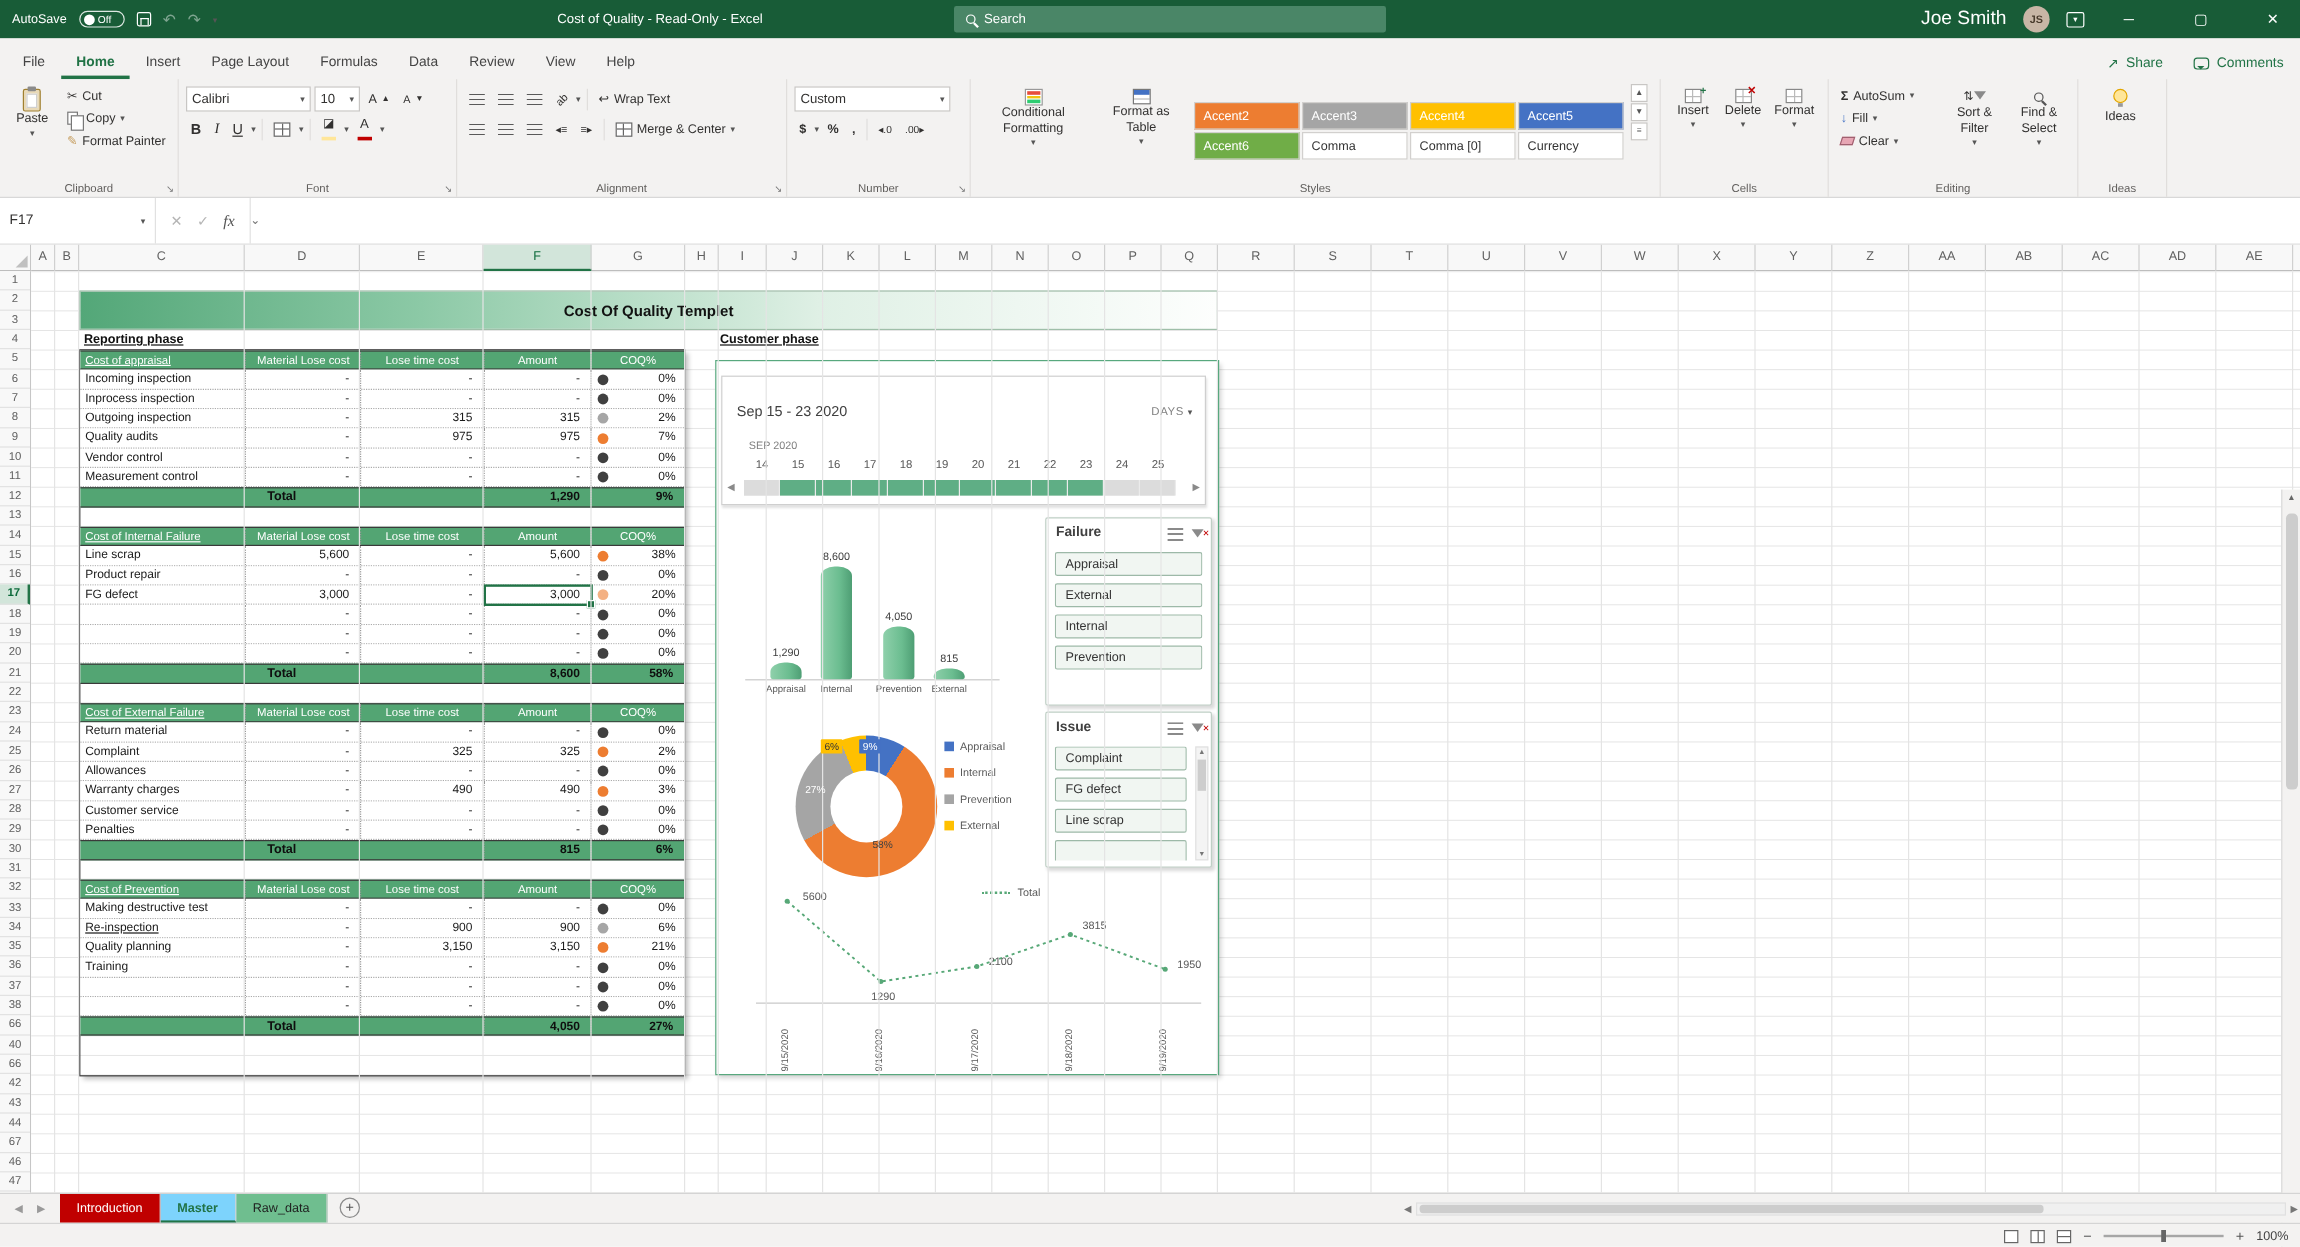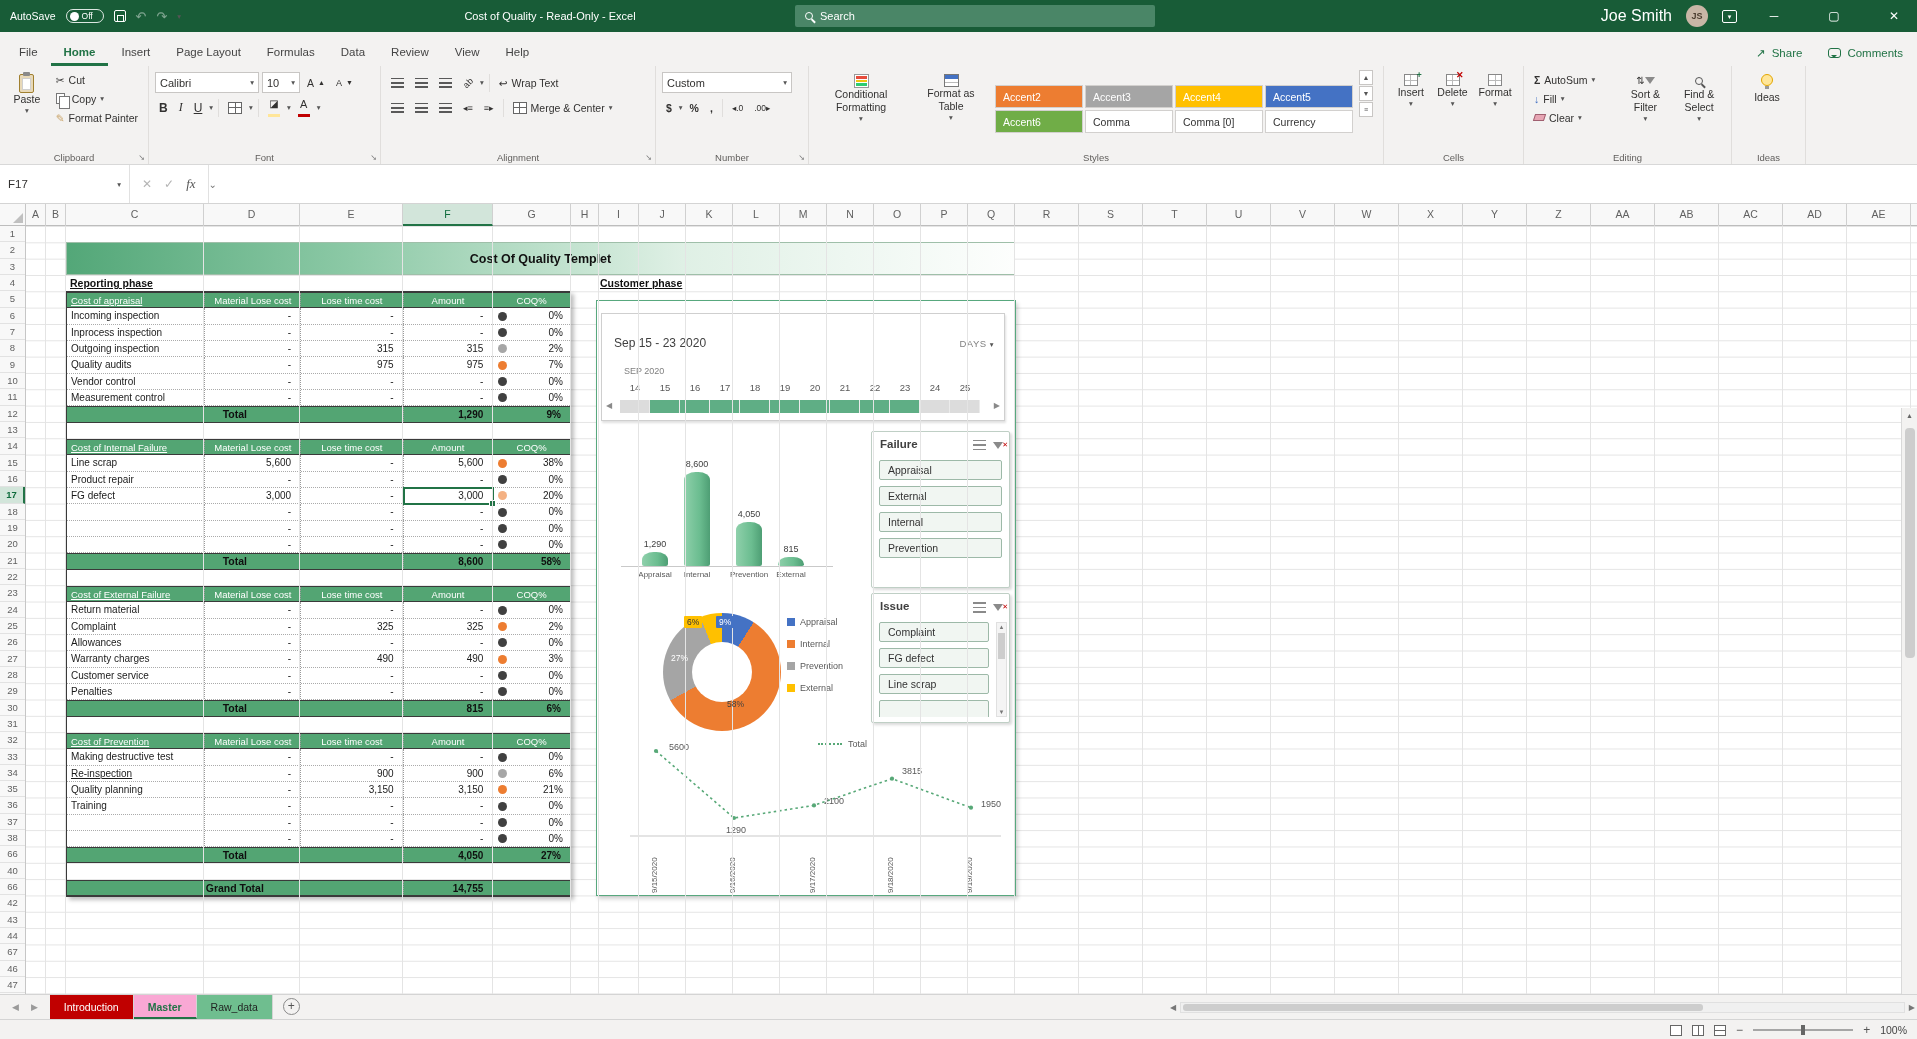--- a/index.html
+++ b/index.html
@@ -903,25 +903,20 @@
                 <span class="coqv">0%</span>
               </div>
             </div>
             <div class="trow ttotal">
               <div class="tcell total-label" style="width: 337px;">Total</div>
               <div class="tcell num" style="width: 90px;">4,050</div>
               <div class="tcell num" style="width: 78px;">27%</div>
             </div>
           </div>
           <div class="tgap"></div>
-          <div class="trow ttotal">
-            <div class="tcell total-label" style="width: 337px;">Grand Total</div>
-            <div class="tcell num" style="width: 90px;">14,755</div>
-            <div class="tcell num" style="width: 78px;"></div>
-          </div>
         </div>
 
       <div class="panel">
 
         <div class="tl">
           <div class="tl-range">Sep 15 - 23 2020</div>
           <div class="tl-period"><span>DAYS</span> <span class="car">▾</span></div>
           <div class="tl-month">SEP 2020</div>
           <div class="tl-days">
               <span class="tday">14</span>
@@ -1098,21 +1093,21 @@
     </div>
   </div>
 
   <div class="tabstrip">
     <div class="tnav">
       <span>◀</span>
       <span>▶</span>
     </div>
     <div class="stabs">
         <span class="stab" style="background: rgb(192, 0, 0); color: rgb(255, 255, 255);">Introduction</span>
-        <span class="stab active" style="background: #f9a8d4; color: rgb(33, 115, 70);">Master</span>
+        <span class="stab active" style="background: #7dd3fc; color: rgb(33, 115, 70);">Master</span>
         <span class="stab" style="background: rgb(111, 190, 143); color: rgb(31, 31, 31);">Raw_data</span>
       </div>
     <span class="addsheet">+</span>
     <div class="hscroll">
       <span>◀</span>
       <span class="track">
           <span class="thumb"></span>
         </span>
       <span>▶</span>
     </div>

